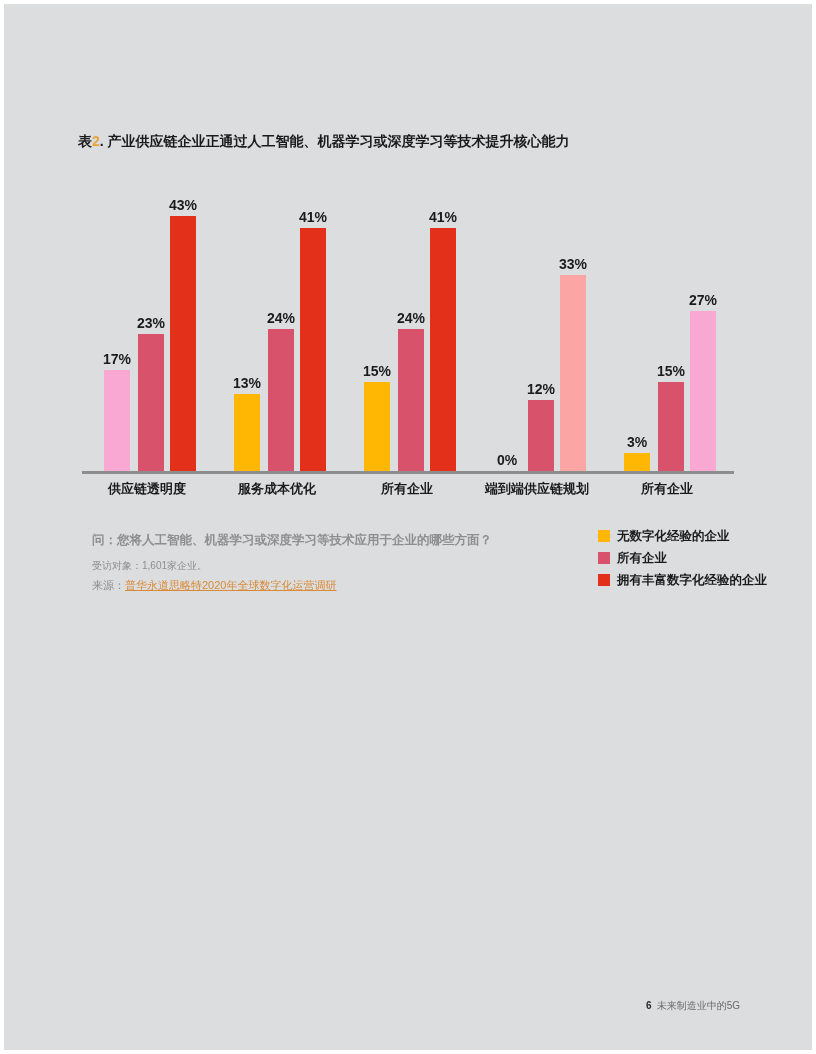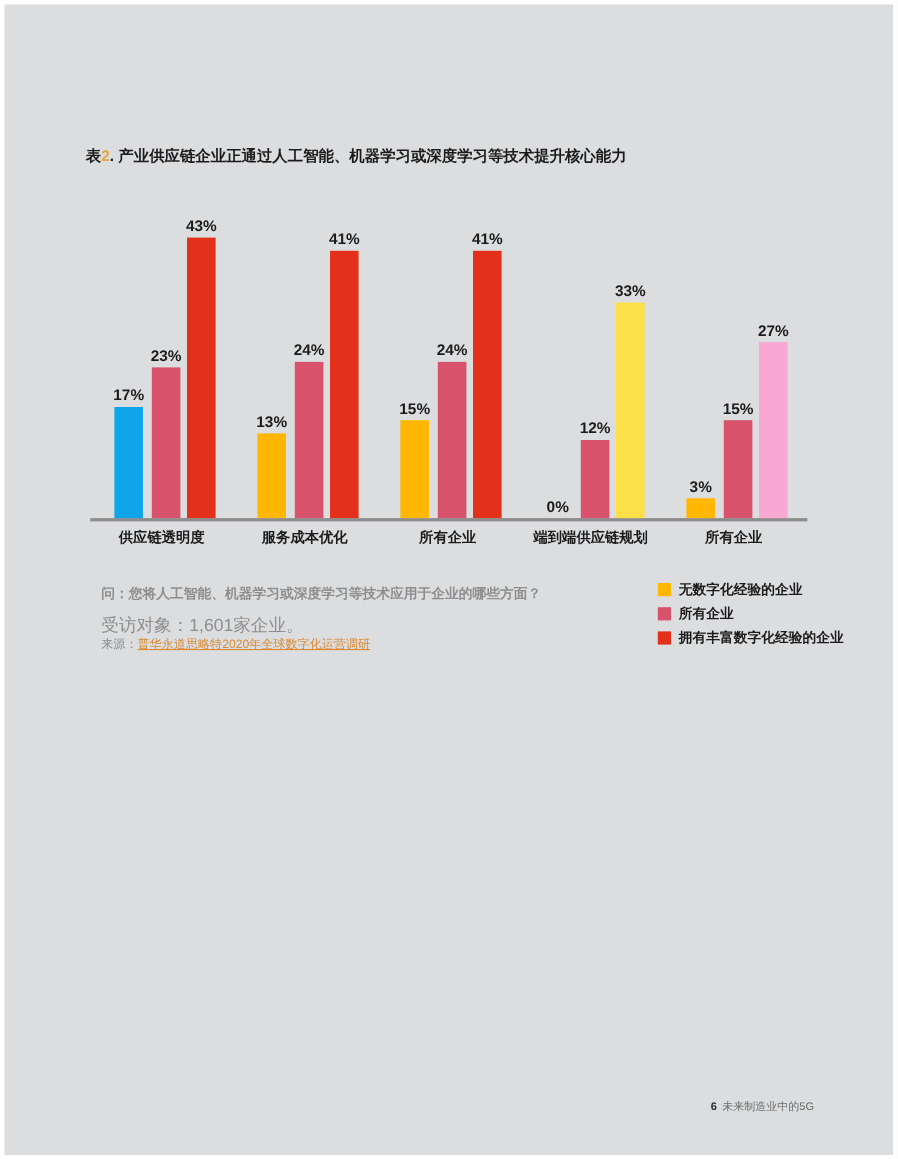--- a/index.html
+++ b/index.html
@@ -101,21 +101,21 @@
     top: 528px;
     font-size: 12.5px;
     font-weight: bold;
     color: #8e8e8e;
     white-space: nowrap;
   }
   .note-base {
     position: absolute;
     left: 88px;
     top: 555px;
-    font-size: 16px;
+    font-size: 10px;
     color: #8e8e8e;
     white-space: nowrap;
   }
   .note-source {
     position: absolute;
     left: 88px;
     top: 574px;
     font-size: 11px;
     color: #8e8e8e;
     white-space: nowrap;
@@ -171,21 +171,21 @@
 
 <div class="page">
 
   <div class="chart-title">
     <span>表</span><span class="num">2</span><span>. 产业供应链企业正通过人工智能、机器学习或深度学习等技术提升核心能力</span>
   </div>
 
   <div class="plot" id="plot">
     <div class="axis-line"></div>
   <div class="group" style="left: 0px;">
-        <div class="bar s0" style="height: 100.938px; background: #0ea5e9;">
+        <div class="bar s0" style="height: 100.938px; background: #f9a8d4;">
           <span class="bar-label">17%</span>
         </div>
         <div class="bar s1" style="height: 136.562px; background: rgb(217, 82, 107);">
           <span class="bar-label">23%</span>
         </div>
         <div class="bar s2" style="height: 255.312px; background: rgb(226, 48, 27);">
           <span class="bar-label">43%</span>
         </div>
       </div>
       <div class="group" style="left: 130px;">
@@ -210,21 +210,21 @@
           <span class="bar-label">41%</span>
         </div>
       </div>
       <div class="group" style="left: 390px;">
         <div class="bar s0 zero" style="height: 0px; background: rgb(255, 183, 3);">
           <span class="bar-label">0%</span>
         </div>
         <div class="bar s1" style="height: 71.25px; background: rgb(217, 82, 107);">
           <span class="bar-label">12%</span>
         </div>
-        <div class="bar s2" style="height: 195.938px; background: #fde047;">
+        <div class="bar s2" style="height: 195.938px; background: #fca5a5;">
           <span class="bar-label">33%</span>
         </div>
       </div>
       <div class="group" style="left: 520px;">
         <div class="bar s0" style="height: 17.8125px; background: rgb(255, 183, 3);">
           <span class="bar-label">3%</span>
         </div>
         <div class="bar s1" style="height: 89.0625px; background: rgb(217, 82, 107);">
           <span class="bar-label">15%</span>
         </div>

